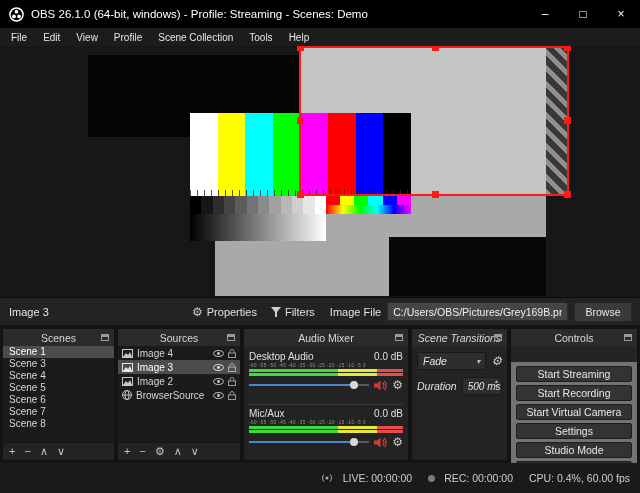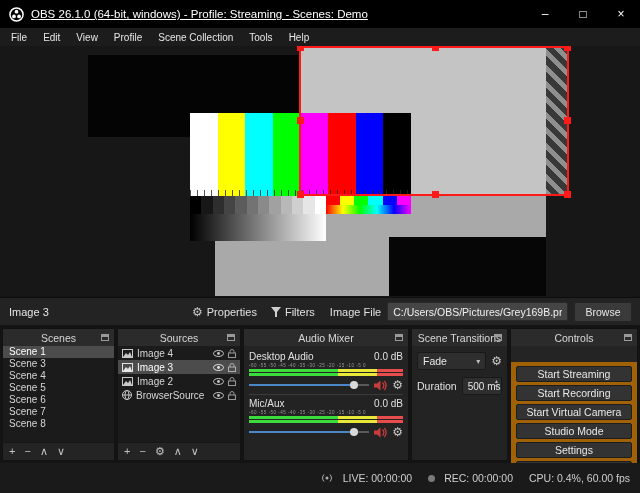--- a/index.html
+++ b/index.html
@@ -2,21 +2,21 @@
 <html><head>
 <meta charset="utf-8">
 <style>
   * { margin:0; padding:0; box-sizing:border-box; }
   html,body { width:640px; height:493px; overflow:hidden; }
   body { background:#141414; font-family:"Liberation Sans", sans-serif; color:#dedede; position:relative; }
 
   
   .titlebar { position:absolute; top:0; left:0; width:640px; height:28px; background:#000; display:flex; align-items:center; }
   .title-icon { width:15px; height:15px; margin:0 7px 0 9px; flex:0 0 auto; }
-  .title-text { font-size:11.5px; color:#fff; white-space:nowrap;text-decoration:underline; }
+  .title-text { font-size:11.5px; color:#fff; white-space:nowrap; }
   .win-controls { margin-left:auto; display:flex; height:100%; }
   .win-btn { width:38px; height:100%; display:flex; align-items:center; justify-content:center; font-size:12px; color:#fff; }
 
   
   .menubar { position:absolute; top:28px; left:0; width:640px; height:18px; background:#1c1c1c; display:flex; align-items:center; padding-left:3px; }
   .menu-item { font-size:10px; color:#e6e6e6; padding:0 8px; height:100%; display:flex; align-items:center; }
 
   
   .preview { position:absolute; top:46px; left:0; width:640px; height:251px; background:#171717; overflow:hidden; }
   .preview > div { position:absolute; }
@@ -57,35 +57,35 @@
   .browse-btn { width:58px; height:20px; margin:0 8px 0 6px; background:#3a3a3a; border:1px solid #242424; border-radius:2px; color:#e6e6e6; font-size:10.5px; display:flex; align-items:center; justify-content:center; }
 
   
   .panel { position:absolute; top:328px; height:133px; background:#242424; border:1px solid #121212; display:flex; flex-direction:column; }
   .panel-header { height:17px; background:#2b2b2b; display:flex; align-items:center; justify-content:center; font-size:10.5px; color:#d8d8d8; position:relative; flex:0 0 auto; }
   .dock-float { position:absolute; right:5px; top:5px; width:8px; height:7px; border:1px solid #9a9a9a; }
   .dock-float i { display:block; width:100%; height:2px; background:#9a9a9a; }
   .panel-scenes { left:2px; width:113px; }
   .panel-sources { left:117px; width:124px; }
   .panel-mixer { left:243px; width:166px; }
-  .panel-transitions { left:411px; width:97px; }
+  .panel-transitions { left:411px; width:97px;font-style:italic; }
   .panel-controls { left:510px; width:128px;gap:16px; }
 
   .list { flex:1; background:#1b1b1b; overflow:hidden; }
   .list-row { height:12px; line-height:12px; font-size:10px; color:#d6d6d6; padding-left:6px; white-space:nowrap; }
   .src-row { height:14px; display:flex; align-items:center; font-size:10px; color:#d6d6d6; padding:0 4px 0 4px; gap:4px; }
   .src-row .nm { flex:1; white-space:nowrap; overflow:hidden; }
   .selected { background:#4c4c4c; color:#fff; }
   .panel-toolbar { height:18px; background:#242424; border-top:1px solid #161616; display:flex; align-items:center; padding-left:6px; gap:9px; flex:0 0 auto; }
   .pt-icon { font-size:11px; color:#c2c2c2; line-height:1; }
 
   
   .mixer-body { flex:1; background:#232323; padding:3px 5px 0 5px; overflow:hidden; }
   .mix-ch { padding-top:2px; }
-  .mix-ch + .mix-ch { border-top:1px solid #3a3a3a; margin-top:2px; padding-top:3px; }
+  .mix-ch + .mix-ch { border-top:1px solid #3a3a3a; margin-top:12px; padding-top:3px; }
   .mix-head { display:flex; justify-content:space-between; font-size:10px; color:#e0e0e0; height:12px; }
   .mix-ticks { font-size:4.5px; color:#9a9a9a; white-space:nowrap; overflow:hidden; height:6px; letter-spacing:.5px; }
   .mix-meter .bar { height:3px; margin-bottom:1px;
      background:linear-gradient(to right,#3ddc3d 0 58%,#e8e838 58% 83%,#e84c4c 83% 100%); }
   .mix-ctl { display:flex; align-items:center; gap:5px; height:14px; margin-top:2px; }
   .slider { position:relative; flex:1; height:10px; }
   .slider-track { position:absolute; top:4px; left:0; right:0; height:2px; background:#5a5a5a; }
   .slider-fill { position:absolute; top:4px; left:0; width:86%; height:2px; background:#4c87c7; }
   .slider-handle { position:absolute; top:1px; left:84%; width:8px; height:8px; border-radius:50%; background:#d9d9d9; }
   .mute svg { display:block; }
@@ -95,21 +95,21 @@
   .trans-body { flex:1; background:#232323; padding:6px 5px; }
   .trans-row { display:flex; align-items:center; gap:5px; margin-bottom:7px; }
   .combo { flex:1; height:18px; background:#2e2e2e; border:1px solid #191919; border-radius:2px; display:flex; align-items:center; justify-content:space-between; padding:0 5px; font-size:10.5px; color:#e6e6e6; }
   .combo .arrow { font-size:8px; color:#bbb; }
   .dur-label { font-size:10.5px; color:#e0e0e0; }
   .spin { margin-left:auto; width:58px; height:18px; background:#2e2e2e; border:1px solid #191919; border-radius:2px; display:flex; align-items:center; font-size:10px; color:#e6e6e6; padding-left:5px; position:relative; }
   .spin-arrows { position:absolute; right:2px; top:1px; display:flex; flex-direction:column; line-height:1; }
   .spin-arrows span { font-size:5px; color:#bbb; }
 
   
-  .controls-body { flex:1; background:#a16207; padding:4px 5px; display:flex; flex-direction:column; gap:3px; }
+  .controls-body { flex:1; background:#737373; padding:4px 5px; display:flex; flex-direction:column; gap:3px; }
   .ctl-btn { height:16px; background:#333; border:1px solid #1e1e1e; border-radius:2px; color:#e8e8e8; font-size:10.5px; display:flex; align-items:center; justify-content:center; }
 
   
   .statusbar { position:absolute; top:463px; left:0; width:640px; height:30px; background:#1a1a1a; display:flex; align-items:center; justify-content:flex-end; gap:16px; padding-right:10px; font-size:10.5px; color:#cfcfcf; }
   .stat-item { display:flex; align-items:center; gap:9px; }
   .rec-dot { width:7px; height:7px; border-radius:50%; background:#7a7a7a; }
 </style>
 </head>
 <body>
 
@@ -397,22 +397,22 @@
   <div class="panel-header">
     <span>Controls</span>
     <span class="dock-float">
         <i></i>
       </span>
   </div>
   <div class="controls-body">
     <div class="ctl-btn">Start Streaming</div>
     <div class="ctl-btn">Start Recording</div>
     <div class="ctl-btn">Start Virtual Camera</div>
+    <div class="ctl-btn">Settings</div>
     <div class="ctl-btn">Studio Mode</div>
-    <div class="ctl-btn">Settings</div>
     <div class="ctl-btn">Exit</div>
   </div>
 </div>
 
 <div class="statusbar">
   <span class="stat-item">
     <svg width="14" height="10" viewBox="0 0 14 10">
       <circle cx="7" cy="5" r="1.5" fill="#b0b0b0"></circle>
       <path d="M4 1.5 A5 5 0 0 0 4 8.5" stroke="#b0b0b0" fill="none"></path>
       <path d="M10 1.5 A5 5 0 0 1 10 8.5" stroke="#b0b0b0" fill="none"></path>

